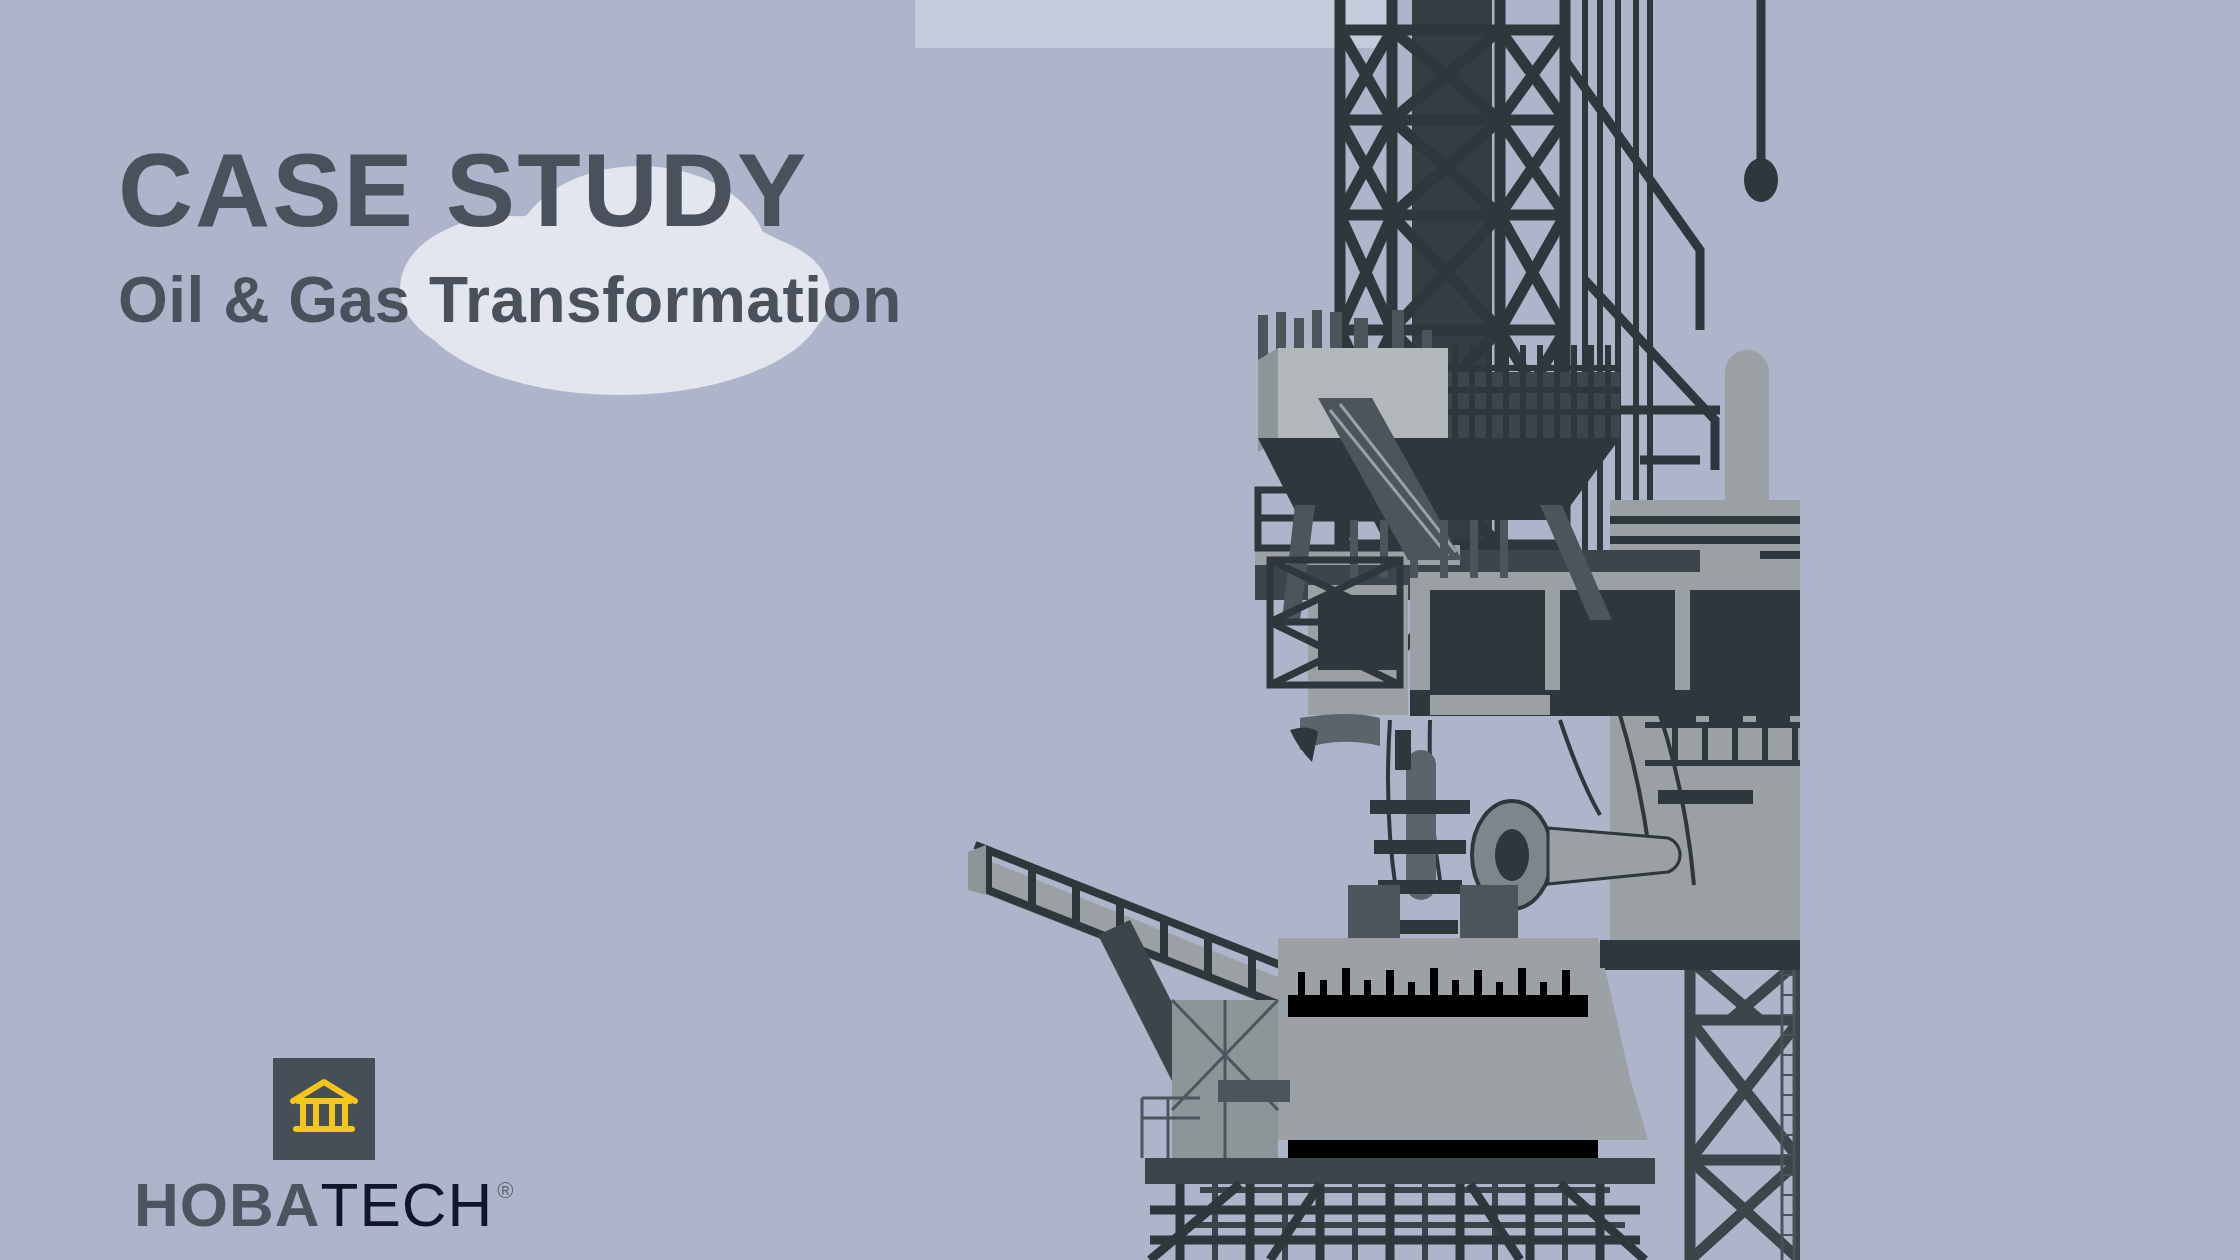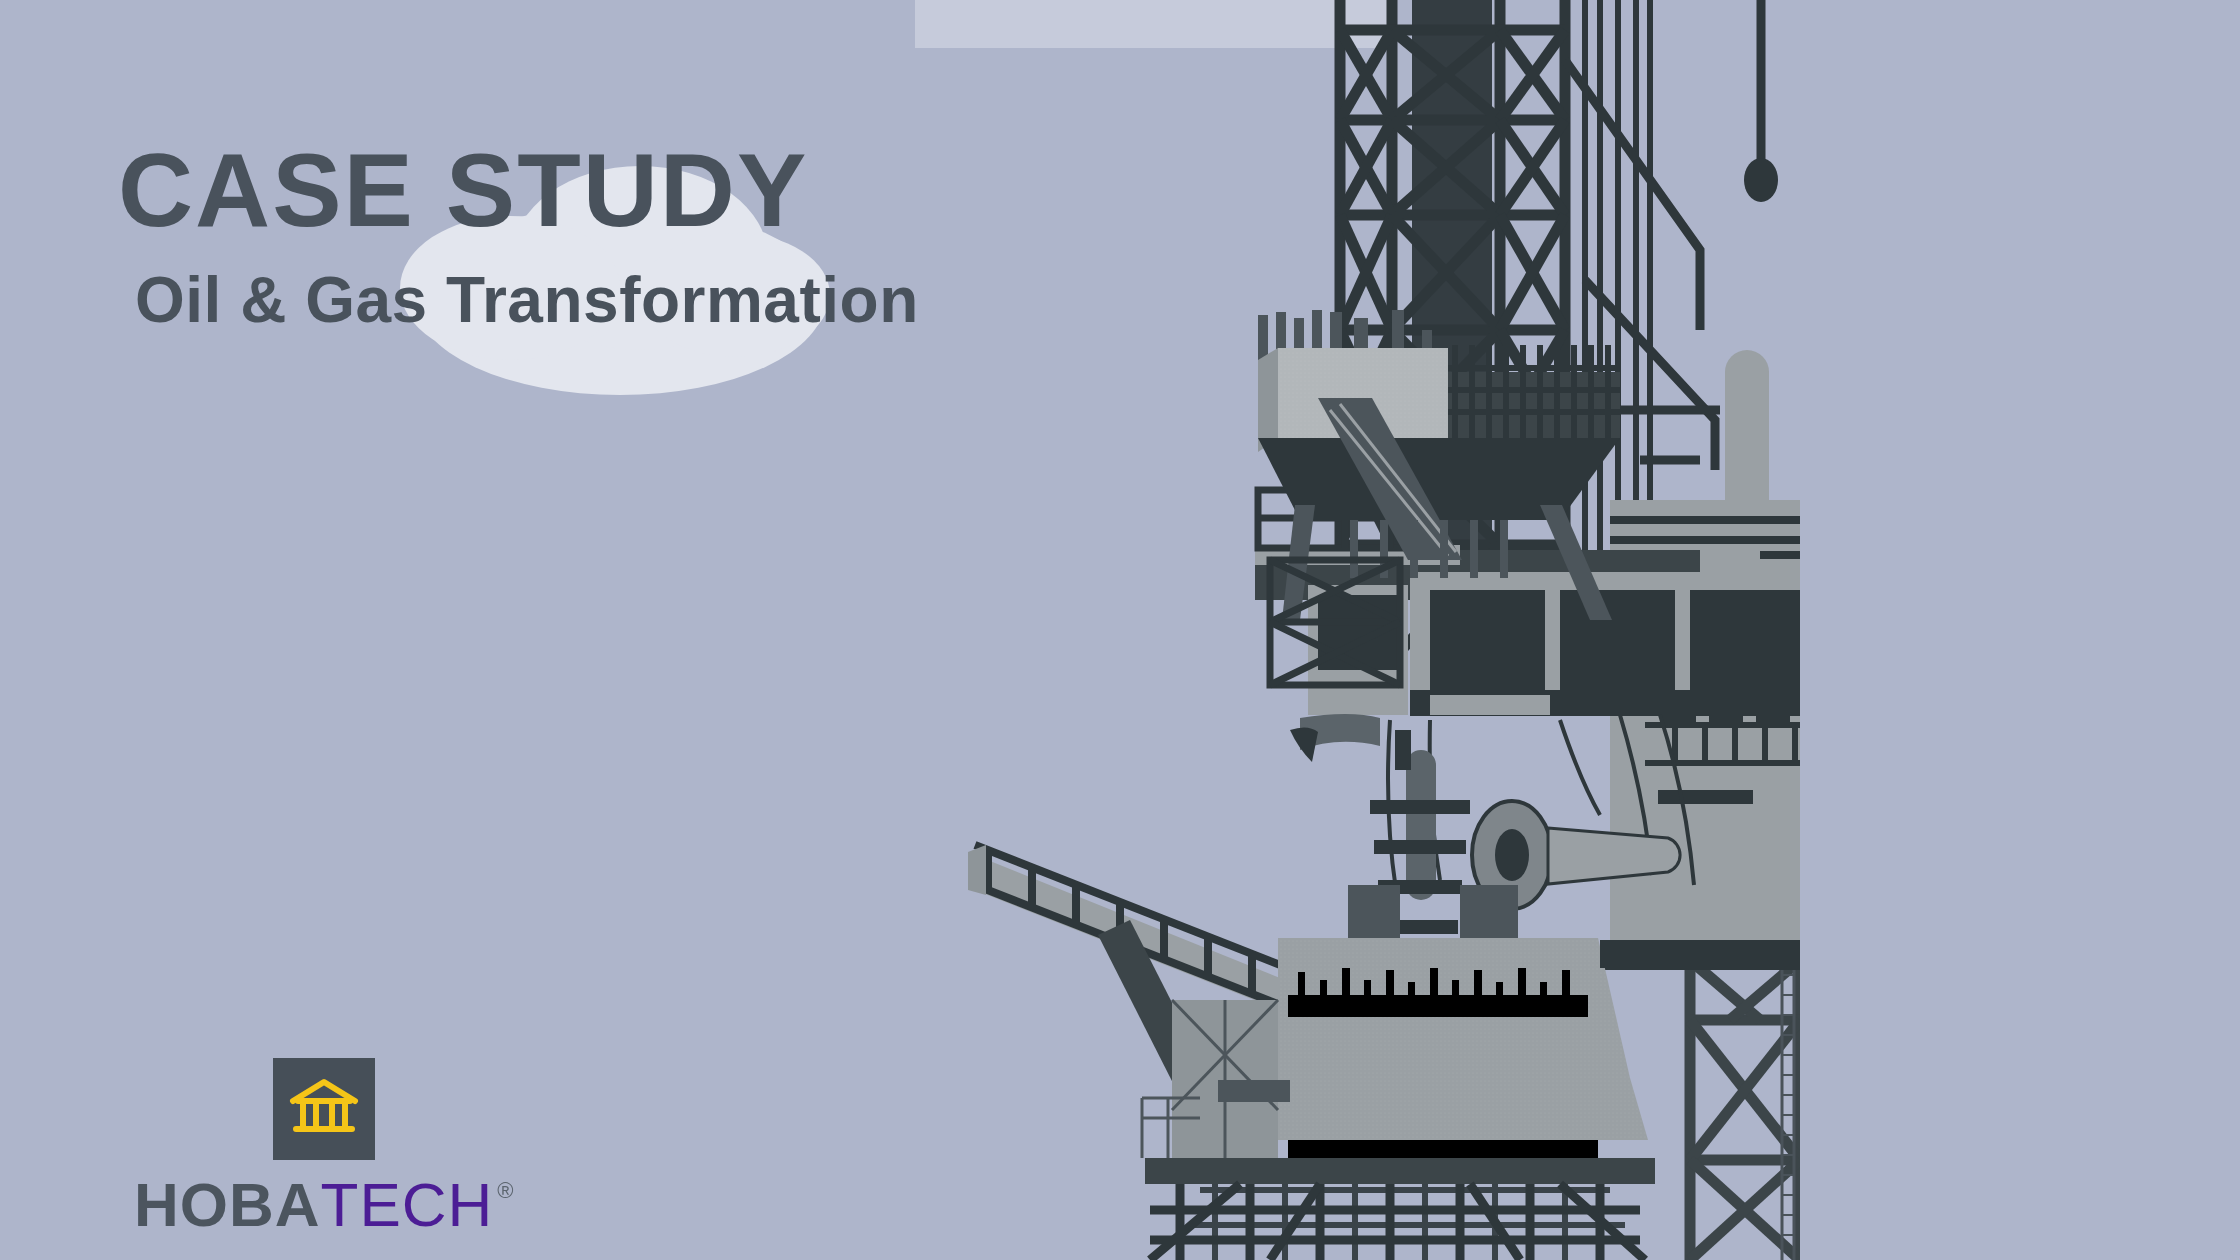--- a/index.html
+++ b/index.html
@@ -27,21 +27,21 @@
     line-height:1.0;
     margin:0;
     white-space:nowrap;
   }
   #case-study-subtitle{
     font-size:64px;
     font-weight:bold;
     letter-spacing:0.5px;
     color:#49525c;
     line-height:1.0;
-    margin:26px 0 0 17px;
+    margin:26px 0 0 0;
     white-space:nowrap;
   }
 
   
   #logo-lockup{
     position:absolute;
     left:134px; top:1058px;
     z-index:30;
     display:flex;
     align-items:center;
@@ -55,21 +55,21 @@
     flex:0 0 auto;
   }
   #logo-wordmark{
     display:flex;align-items:flex-start;
     line-height:1;
   }
   #logo-word-hoba{
     font-size:62px;font-weight:bold;color:#4c555f;letter-spacing:1px;
   }
   #logo-word-tech{
-    font-size:62px;font-weight:normal;color:#4c1d95;letter-spacing:1px;
+    font-size:62px;font-weight:normal;color:#0f172a;letter-spacing:1px;
   }
   #logo-registered{
     font-size:22px;font-weight:normal;color:#5b646e;
     margin-top:6px;margin-left:4px;
   }
 </style>
 </head>
 <body>
 
 <div id="stage">

